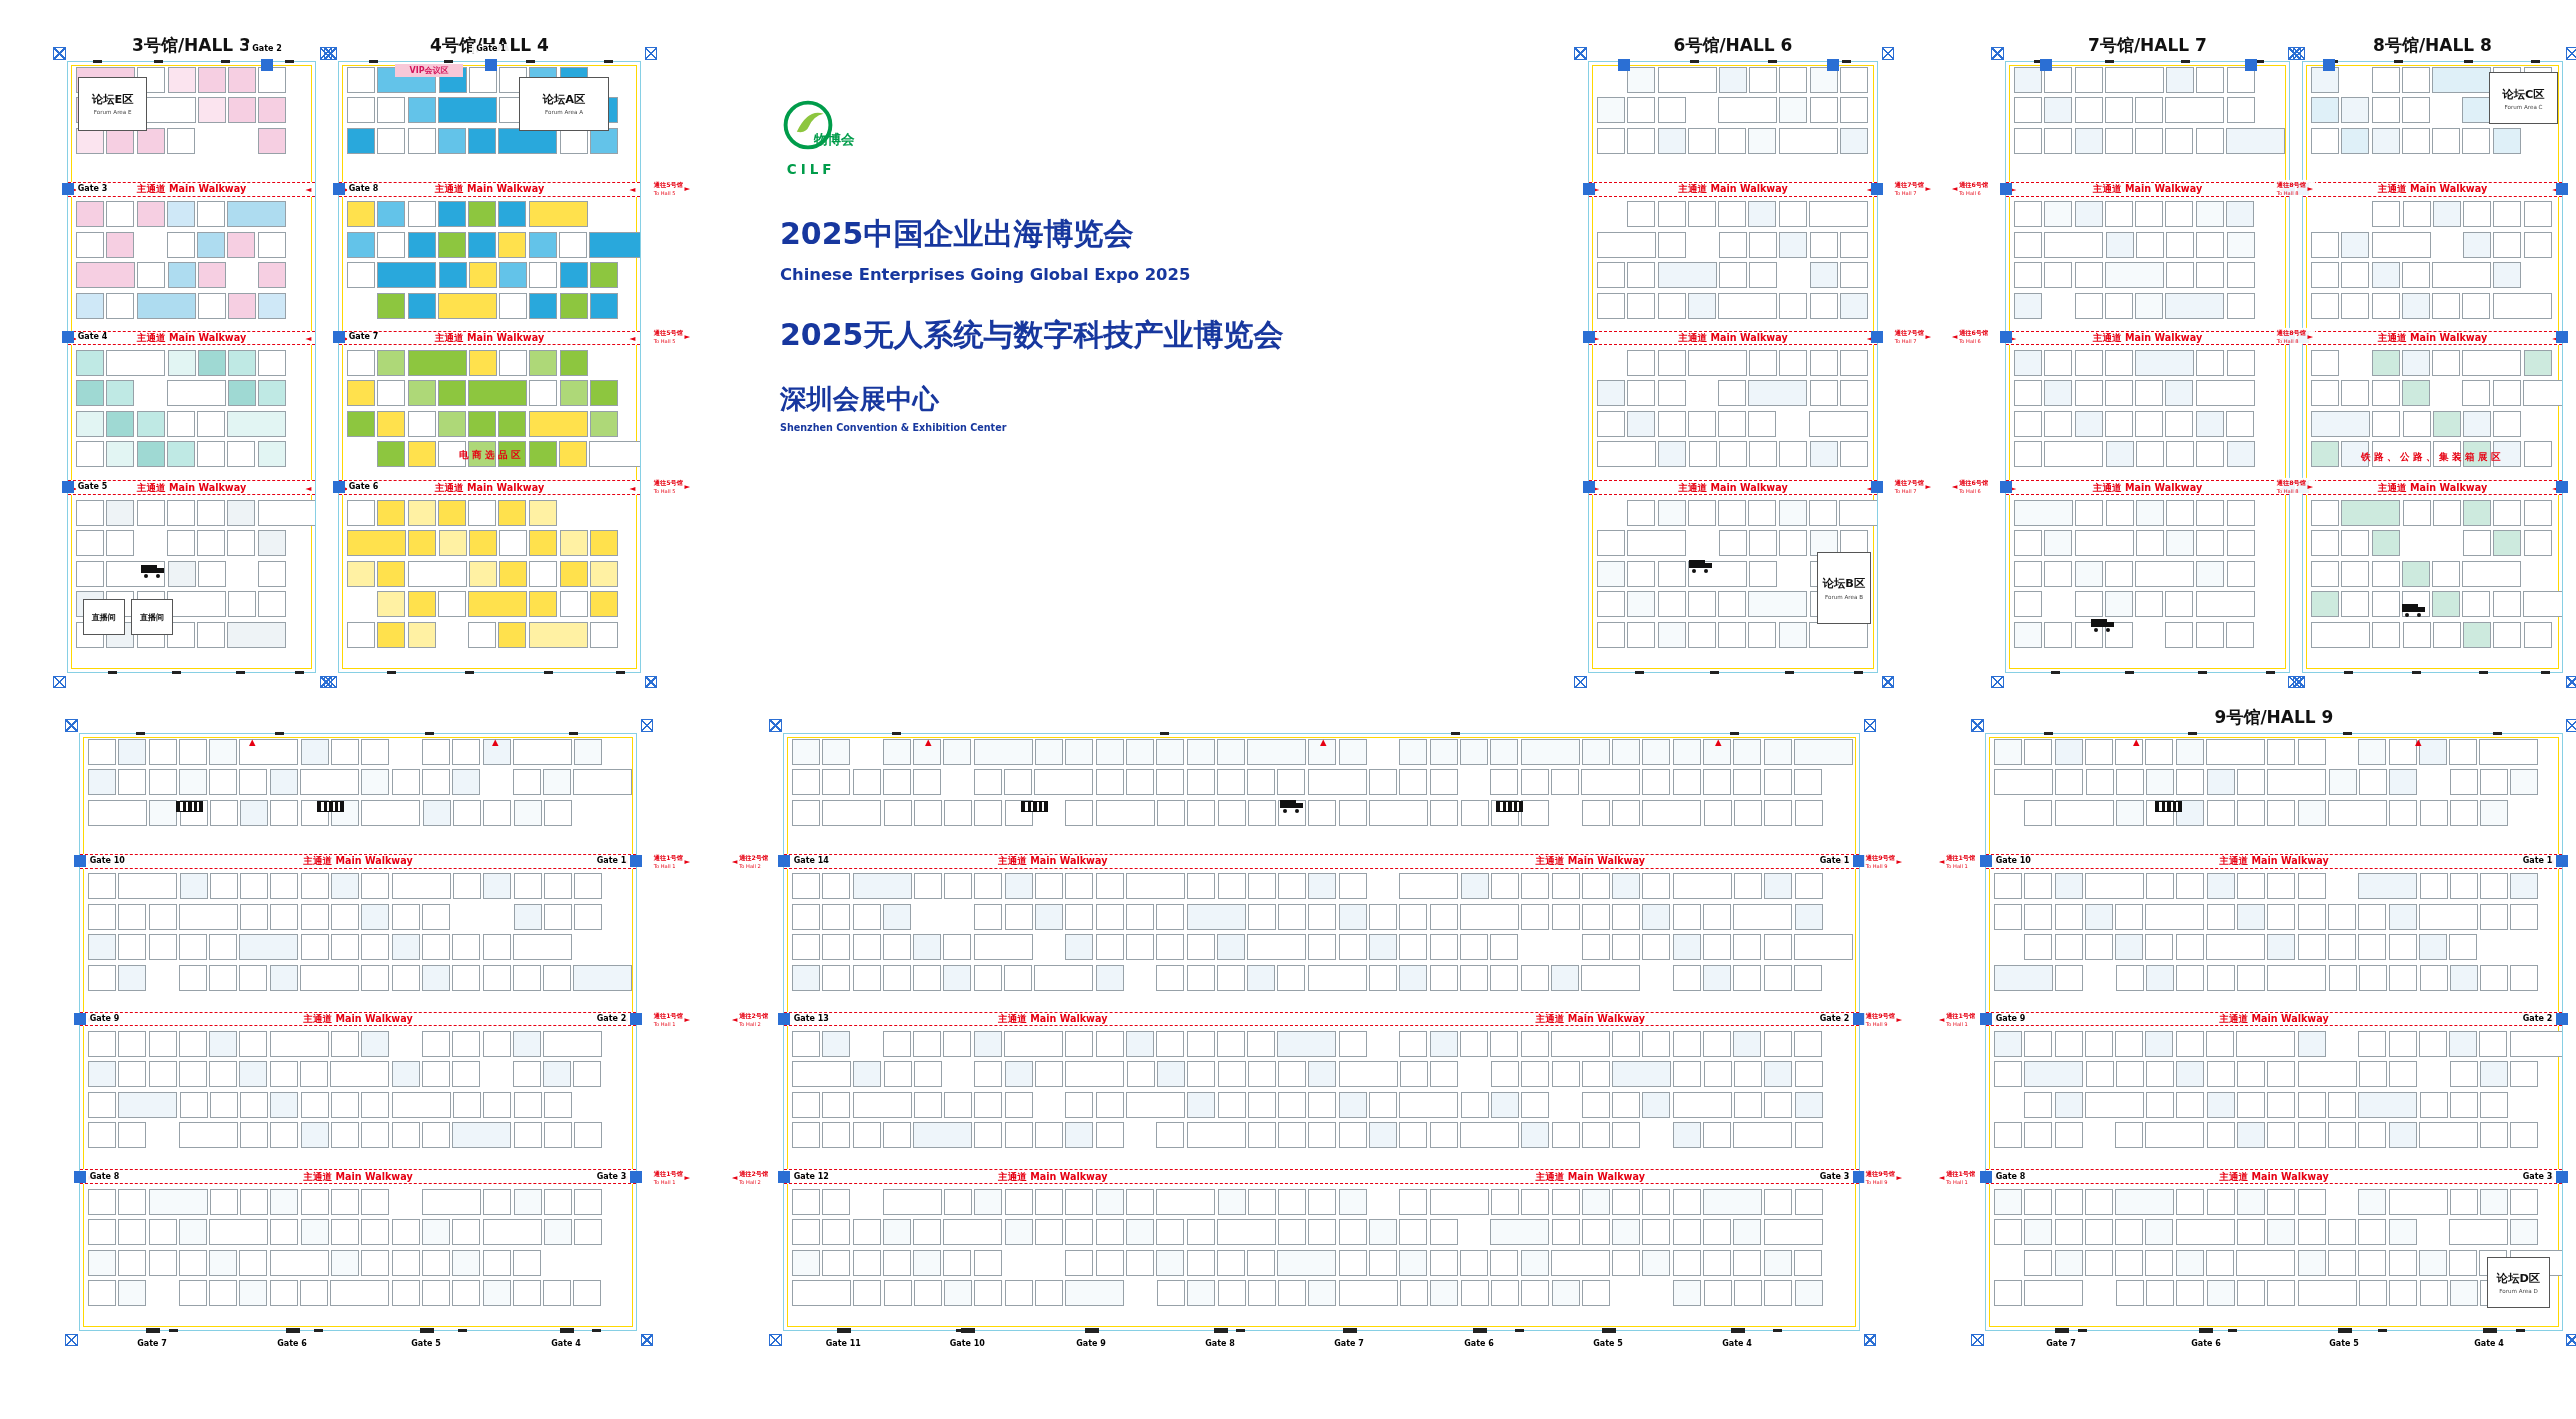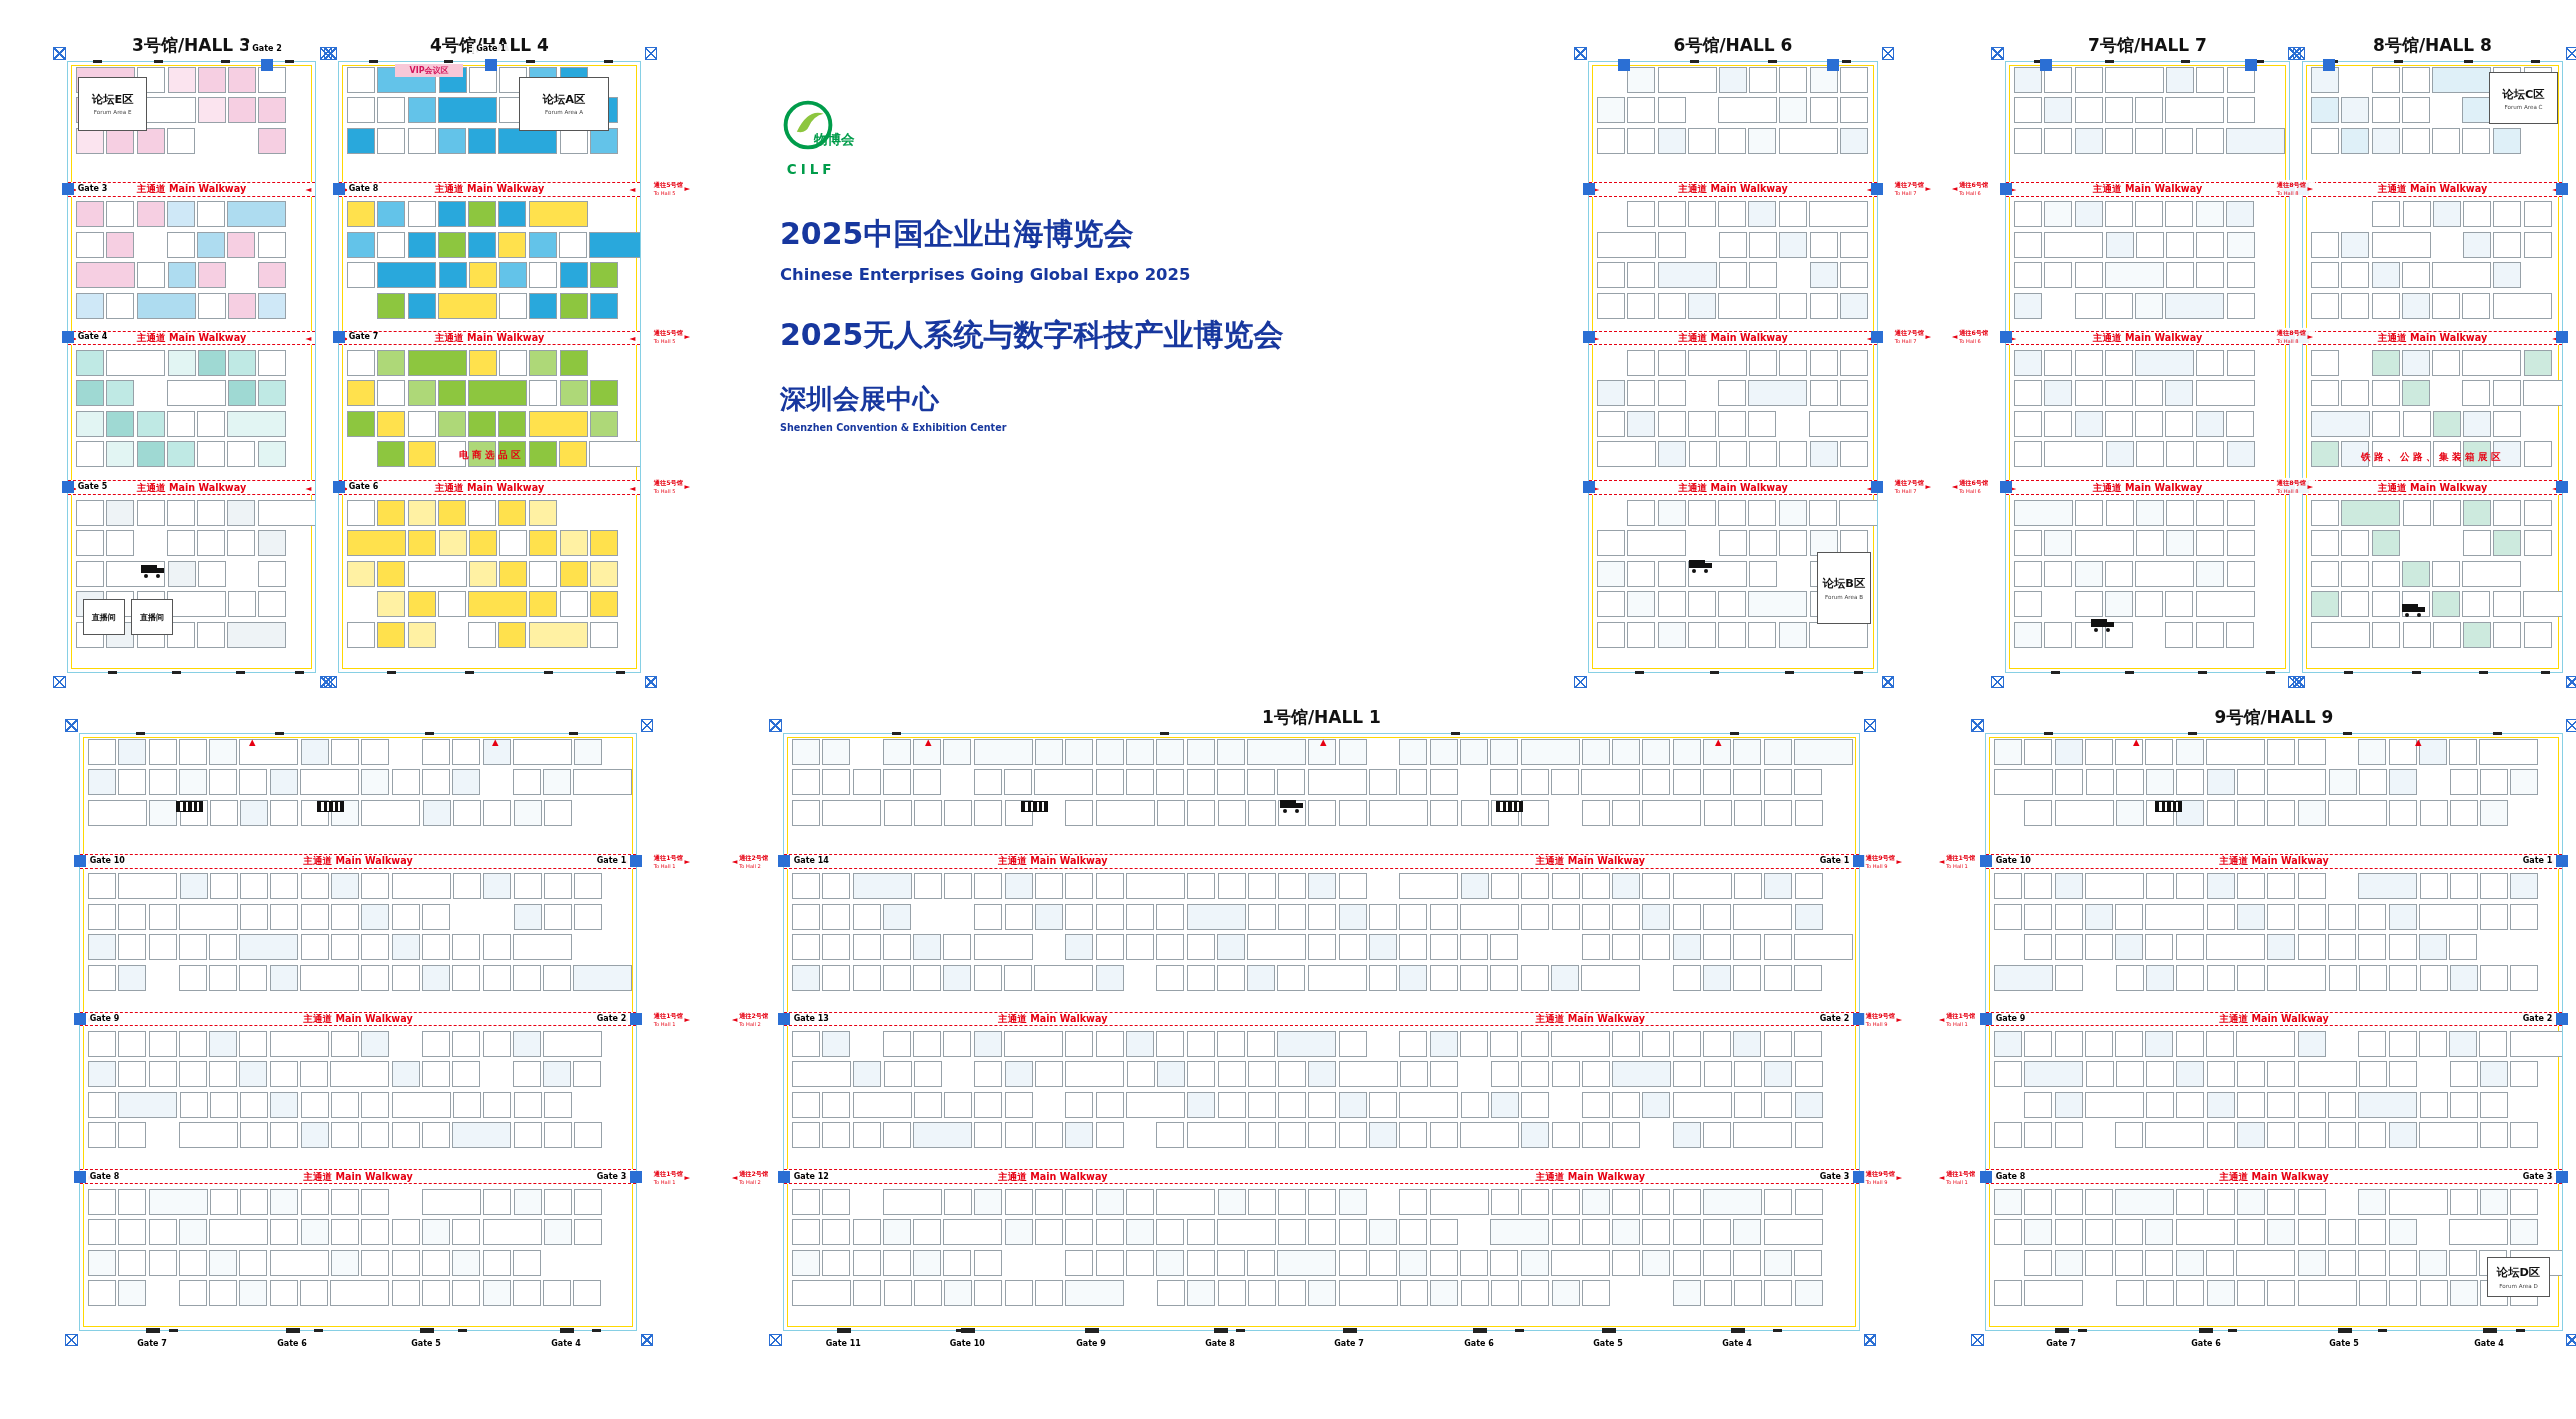--- a/index.html
+++ b/index.html
@@ -1418,21 +1418,20 @@
       <div class="gate-label" style="left: 193px; bottom: -18px; width: 38px; text-align: center;">Gate 6</div>
       <div class="doorgate" style="left: 340px; bottom: -3.4px;"></div>
       <div class="gate-label" style="left: 327px; bottom: -18px; width: 38px; text-align: center;">Gate 5</div>
       <div class="doorgate" style="left: 480px; bottom: -3.4px;"></div>
       <div class="gate-label" style="left: 467px; bottom: -18px; width: 38px; text-align: center;">Gate 4</div>
       <div class="stairs" style="left: 96px; top: 67px;"></div>
       <div class="stairs" style="left: 237px; top: 67px;"></div>
       <div class="uparrow" style="left: 169px; top: 3.4px;">▲</div>
       <div class="uparrow" style="left: 412px; top: 3.4px;">▲</div>
     </div>
-    <div class="hall-title" style="left: 783px; top: 706px; width: 1077px;">1号馆/HALL 1</div>
     <div class="plan" style="left: 783px; top: 733px; width: 1077px; height: 598px;">
       <div class="yellow"></div>
       <div class="booth-section" style="height: 120px;">
         <div class="booth-row">
           <div class="booth" style="background: rgb(246, 250, 252);"></div>
           <div class="booth" style="background: rgb(246, 250, 252);"></div>
           <div class="booth" style="visibility: hidden; background: rgb(246, 250, 252);"></div>
           <div class="booth" style="background: rgb(246, 250, 252);"></div>
           <div class="booth" style="background: rgb(246, 250, 252);"></div>
           <div class="booth" style="background: rgb(246, 250, 252);"></div>
@@ -2315,21 +2314,21 @@
       <div class="gate" style="top: 437px; right: -6.2px;"></div>
       <div class="gate-label" style="top: 438px; right: 8px;">Gate 3</div>
       <div class="doorgate" style="left: 69px; bottom: -3.4px;"></div>
       <div class="gate-label" style="left: 56px; bottom: -18px; width: 38px; text-align: center;">Gate 7</div>
       <div class="doorgate" style="left: 213px; bottom: -3.4px;"></div>
       <div class="gate-label" style="left: 201px; bottom: -18px; width: 38px; text-align: center;">Gate 6</div>
       <div class="doorgate" style="left: 352px; bottom: -3.4px;"></div>
       <div class="gate-label" style="left: 339px; bottom: -18px; width: 38px; text-align: center;">Gate 5</div>
       <div class="doorgate" style="left: 497px; bottom: -3.4px;"></div>
       <div class="gate-label" style="left: 484px; bottom: -18px; width: 38px; text-align: center;">Gate 4</div>
-      <div class="forum" style="left: 501px; top: 523px; width: 63px; height: 40px;">
+      <div class="forum" style="left: 501px; top: 523px; width: 63px; height: 51px;">
         <div class="forum-label">论坛D区</div>
         <div class="forum-sub">Forum Area D</div>
       </div>
       <div class="stairs" style="left: 169px; top: 67px;"></div>
       <div class="uparrow" style="left: 147px; top: 3.4px;">▲</div>
       <div class="uparrow" style="left: 429px; top: 3.4px;">▲</div>
     </div>
     <div class="connector" style="left: 672px; top: 188px;">
       <div class="c-text">
         <div class="c-cn">通往5号馆</div>

